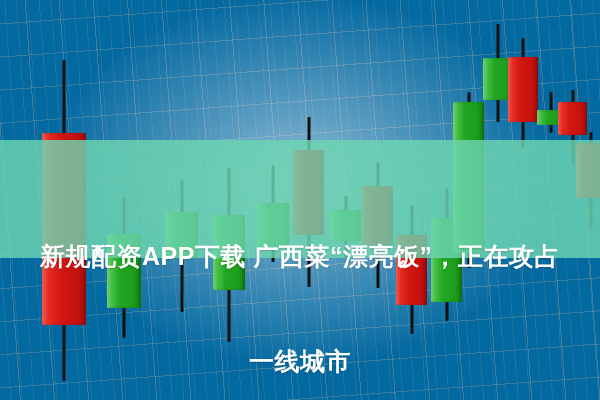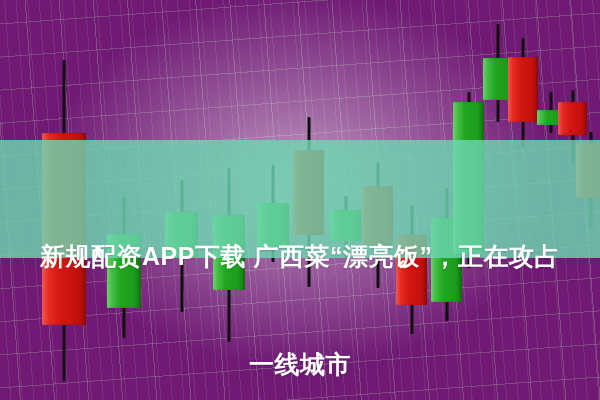--- a/index.html
+++ b/index.html
@@ -3,21 +3,21 @@
 <meta charset="utf-8">
 <style>
   html,body{margin:0;padding:0;}
   body{
     width:600px;height:400px;overflow:hidden;
     font-family:"Liberation Sans","DejaVu Sans",sans-serif;
     background:#ffffff;
   }
   #stage{
     position:relative;width:600px;height:400px;overflow:hidden;
-    background:#701a75;
+    background:#0369a1;
   }
 
   
   .grid-wrap{
     position:absolute;left:-130px;top:-130px;width:860px;height:660px;
     transform:rotate(-4.2deg);
     transform-origin:50% 50%;
     pointer-events:none;
   }
   .grid-v,.grid-h{position:absolute;inset:0;}
@@ -74,21 +74,21 @@
   
   #headline{
     position:absolute;left:0;width:600px;
     text-align:center;color:#ffffff;
     font-weight:bold;font-size:25px;line-height:36px;
     letter-spacing:.5px;
     text-shadow:0 1px 2px rgba(0,0,0,.18);
     white-space:pre;
   }
   #headline .l1{display:block;}
-  #headline .l2{display:block;}
+  #headline .l2{display:block;font-family:Liberation Mono, monospace;}
 </style>
 </head>
 <body>
 
 <div id="stage">
 
   <div class="grid-wrap">
     <div class="grid-v2"></div>
     <div class="grid-v"></div>
     <div class="grid-h"></div>

